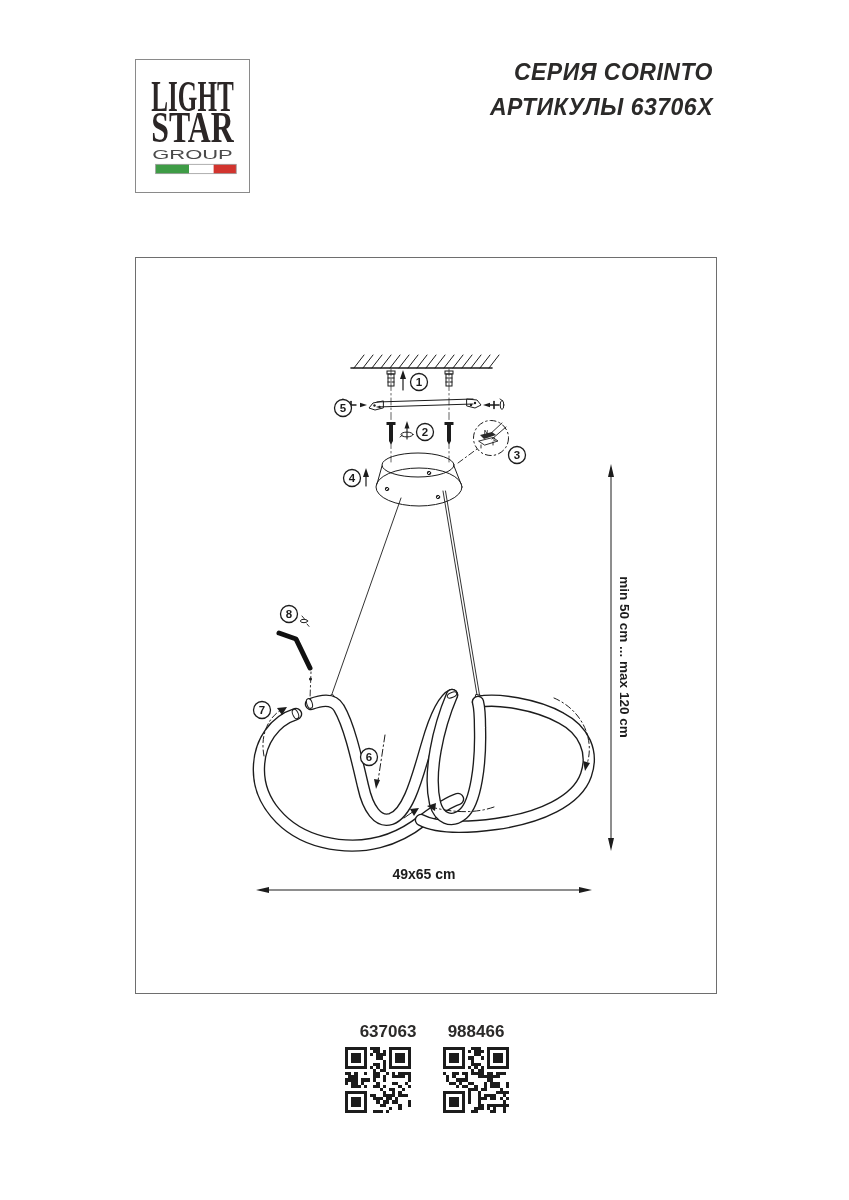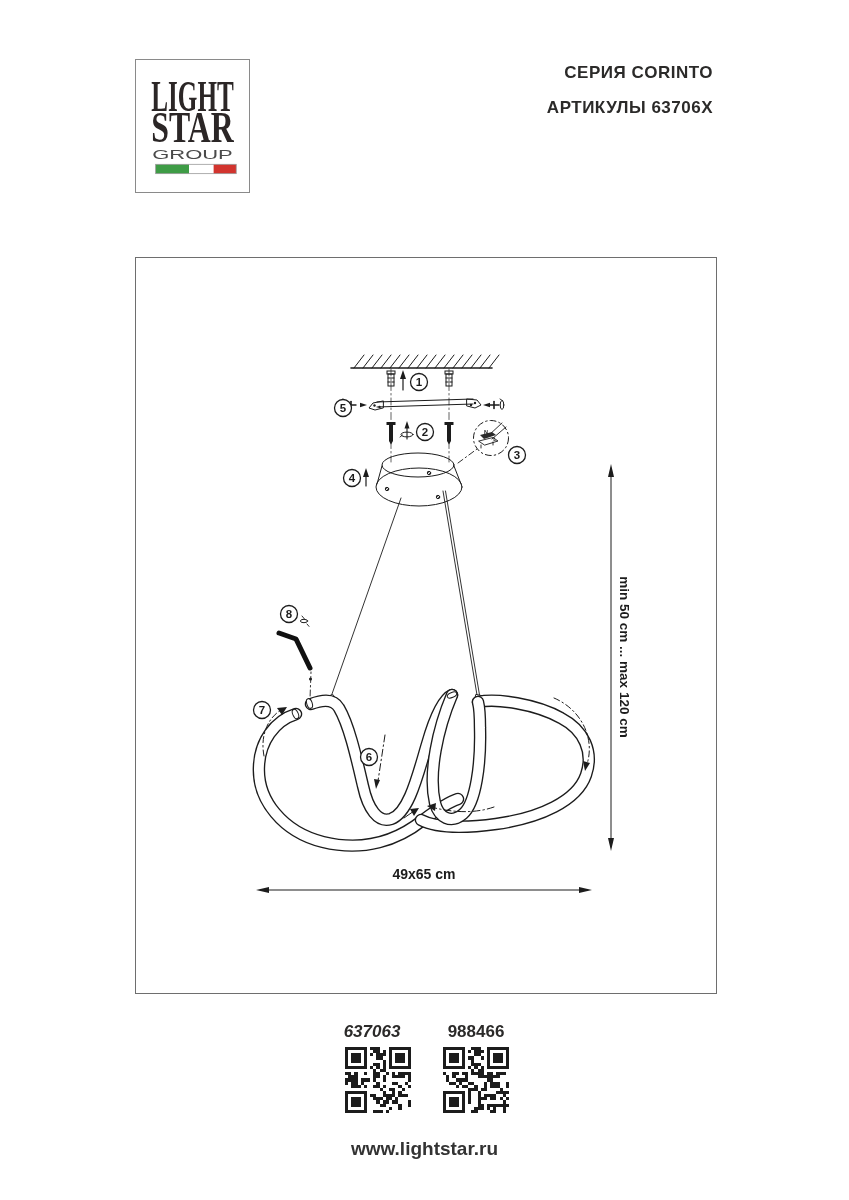--- a/index.html
+++ b/index.html
@@ -3,31 +3,31 @@
 <meta charset="utf-8">
 <style>
   html,body{margin:0;padding:0;background:#fff;}
   #page{position:relative;width:849px;height:1200px;background:#fff;overflow:hidden;
         font-family:"Liberation Sans",sans-serif;color:#2b2a29;}
   
   #logo-box{position:absolute;left:135px;top:59px;width:115px;height:134px;
             border:1px solid #8a8a8a;box-sizing:border-box;background:#fff;}
   
   #hdr{position:absolute;top:55px;right:136px;text-align:right;}
-  .hdr-l12{font-size:17px;font-weight:700;line-height:35px;letter-spacing:.5px;white-space:nowrap;}
+  .hdr-l12{font-size:23px;font-weight:700;line-height:35px;letter-spacing:.5px;white-space:nowrap;font-style:italic;}
   .hdr-l34{font-size:23px;font-weight:700;line-height:28px;letter-spacing:.5px;white-space:nowrap;}
   #hdr-block2{margin-top:23px;}
   
   #frame{position:absolute;left:135px;top:257px;width:580px;height:735px;
          border:1px solid #6e6e6e;box-sizing:content-box;background:#fff;}
   #frame svg{display:block;}
   
   .art-label{position:absolute;top:1022px;width:120px;text-align:center;
              font-size:17px;font-weight:700;color:#2b2a29;}
-  #art-label-1{left:312px;font-style:italic;} #art-label-2{left:416px;}
+  #art-label-1{left:328px;} #art-label-2{left:416px;}
   .qr{position:absolute;top:1047px;width:66px;height:66px;}
   #qr-1{left:345px;} #qr-2{left:443px;}
   #website{position:absolute;top:1138px;left:0;width:849px;text-align:center;
            font-size:19px;font-weight:700;color:#333;}
   .dnum{font-family:"Liberation Sans",sans-serif;font-weight:700;}
 </style>
 </head>
 <body>
 
 <div id="page">
@@ -685,14 +685,13 @@
           <rect x="5" y="20" width="1" height="1"></rect>
           <rect x="6" y="20" width="1" height="1"></rect>
           <rect x="9" y="20" width="1" height="1"></rect>
           <rect x="10" y="20" width="1" height="1"></rect>
           <rect x="15" y="20" width="1" height="1"></rect>
           <rect x="16" y="20" width="1" height="1"></rect>
           <rect x="19" y="20" width="1" height="1"></rect>
         </g>
       </svg></div>
 
-  <div id="website">www.lightstar.ru</div>
 </div>
 
 </body></html>

